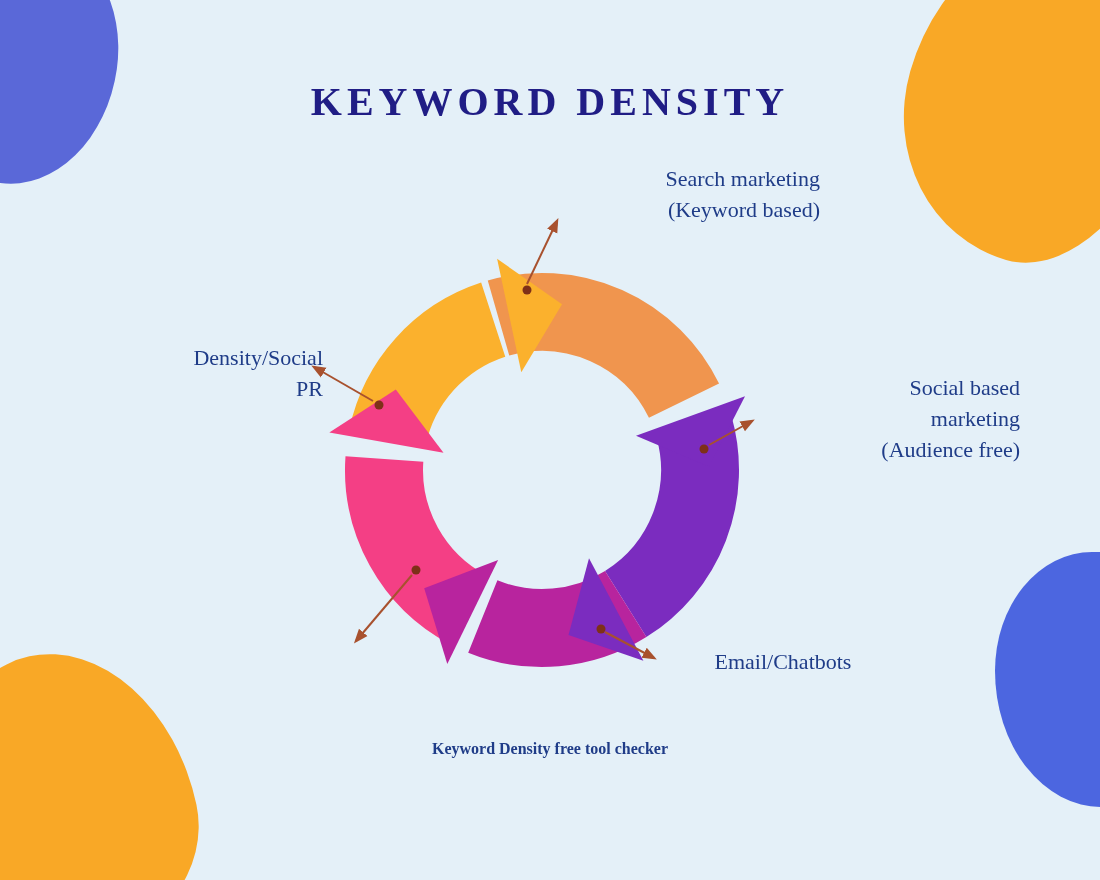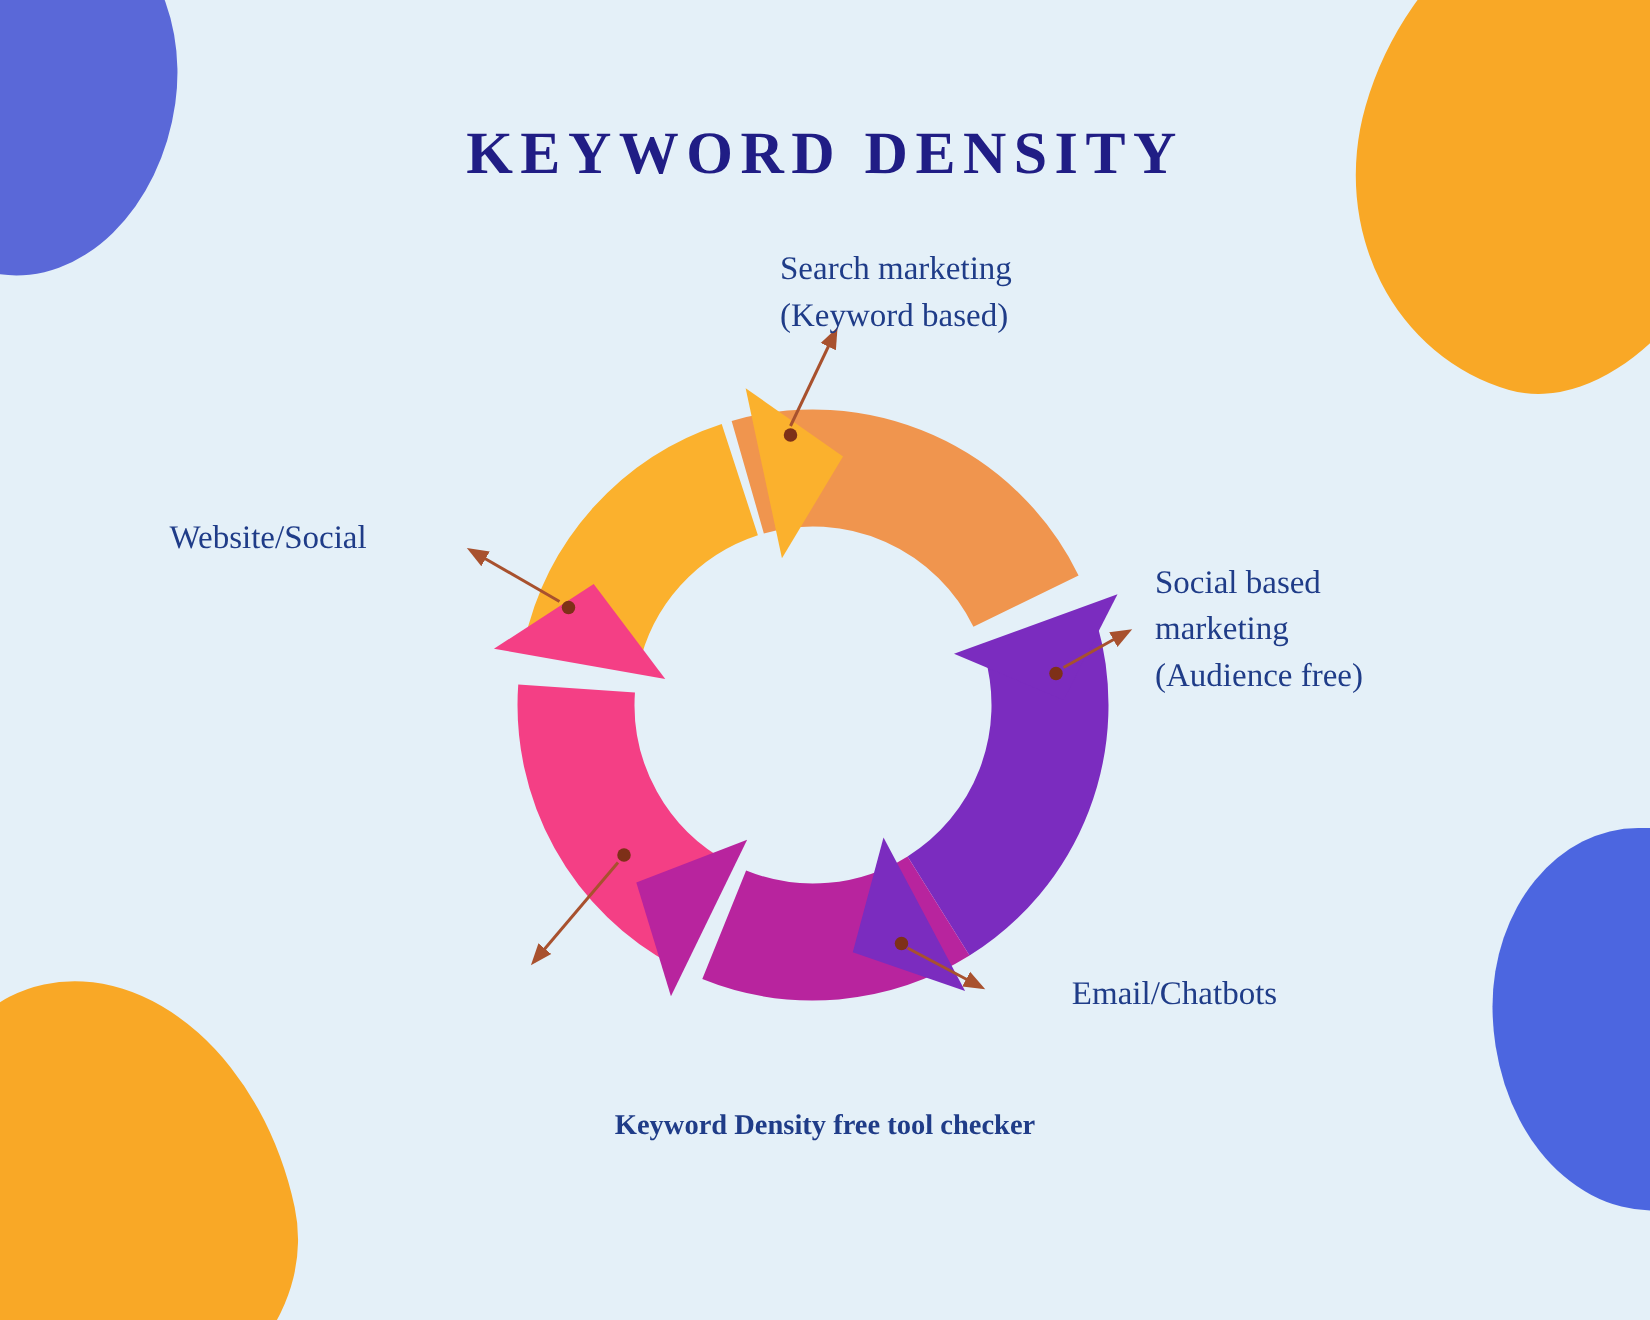--- a/index.html
+++ b/index.html
@@ -38,27 +38,27 @@
     position:absolute;top:78px;left:0;width:100%;
     margin:0;text-align:center;
     font-size:40px;font-weight:800;letter-spacing:5px;
     color:var(--title);
   }
   .diagram-svg{position:absolute;left:0;top:0;}
   .seg-label{
     position:absolute;
     color:var(--label);
     font-size:22px;line-height:31px;
-    text-align:left;
+    text-align:right;
   }
   .seg-label.align-left{text-align:center;}
   .caption{
     position:absolute;top:740px;left:0;width:100%;
     text-align:center;
-    font-size:19px;font-weight:700;
+    font-size:16px;font-weight:700;
     color:var(--label);
   }
 </style>
 </head>
 <body>
 
 <div class="page">
 
   <div class="blob blob-top-left"></div>
   <div class="blob blob-top-right"></div>
@@ -112,18 +112,19 @@
     <div>marketing</div>
     <div>(Audience free)</div>
   </div>
 
   <div class="seg-label align-left" style="left:668px;top:646px;width:230px">
     <div>Email/Chatbots</div>
   </div>
 
 
   <div class="seg-label" style="left:113px;top:342px;width:210px">
-    <div>Website/Social</div>
+    <div>Density/Social</div>
+    <div>PR</div>
   </div>
 
   <div class="caption">Keyword Density free tool checker</div>
 
 </div>
 
 </body></html>

